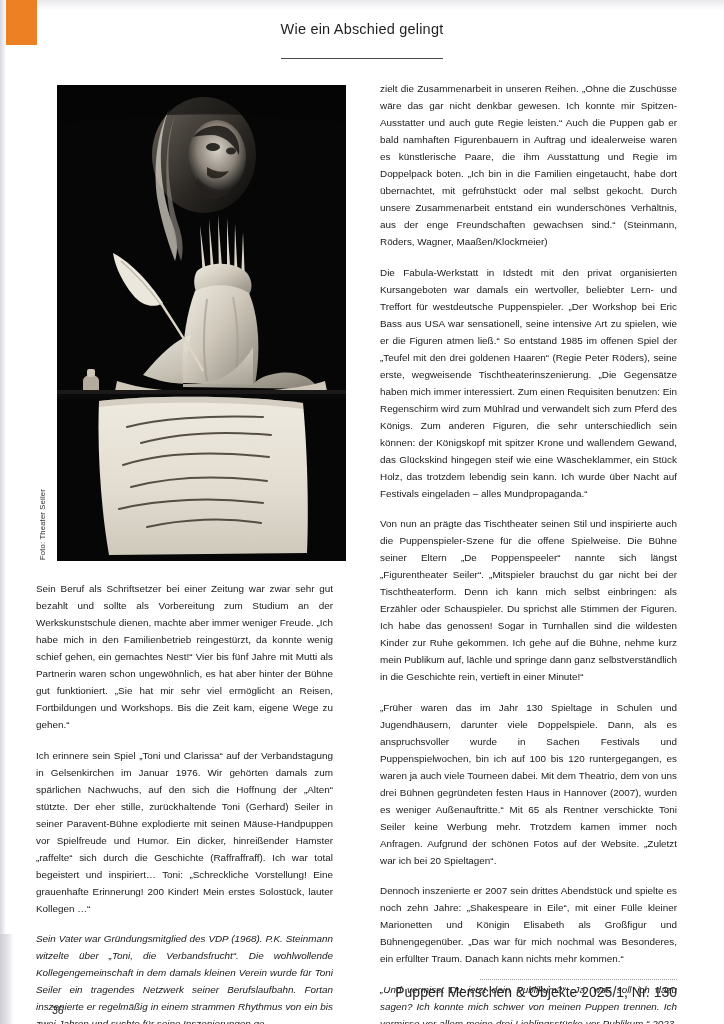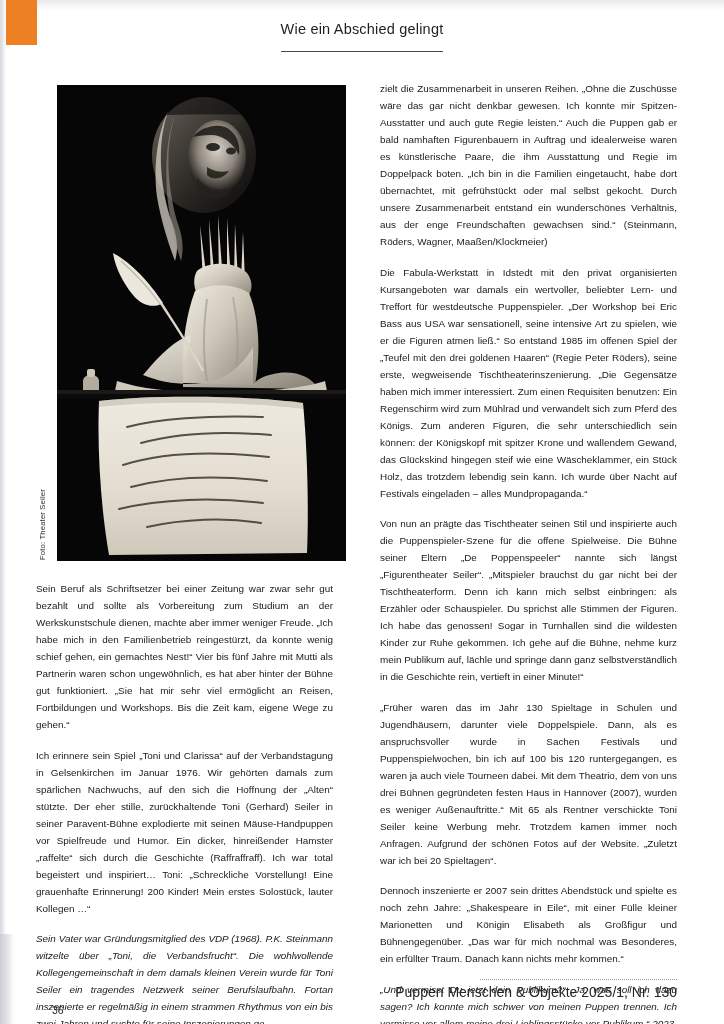--- a/index.html
+++ b/index.html
@@ -63,21 +63,21 @@
     left: 0; right: 0;
     top: 20px;
     text-align: center;
   }
   .running-head-text {
     display: inline-block;
     font-family: "Liberation Sans", sans-serif;
     font-size: 14.5px;
     letter-spacing: .2px;
     color: #1f1f1f;
-    padding-bottom: 14px;
+    padding-bottom: 21px;
     border-bottom: 1.1px solid #4a4a4a;
   }
 
   
   .col {
     position: absolute;
     width: 297px;
     font-size: 9.9px;
     line-height: 17px;
     text-align: justify;

